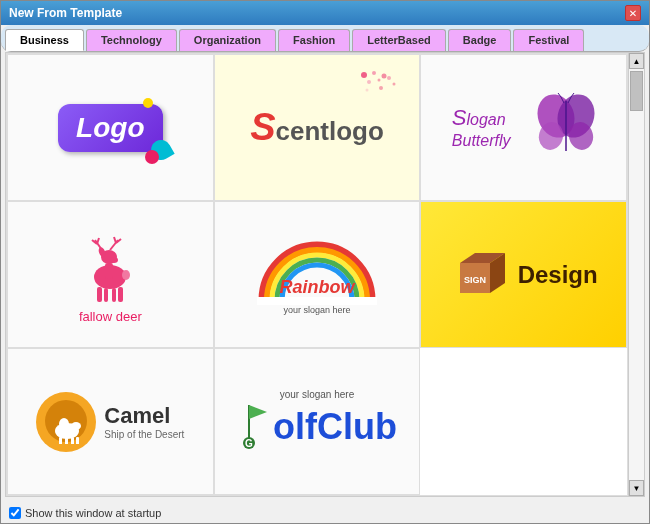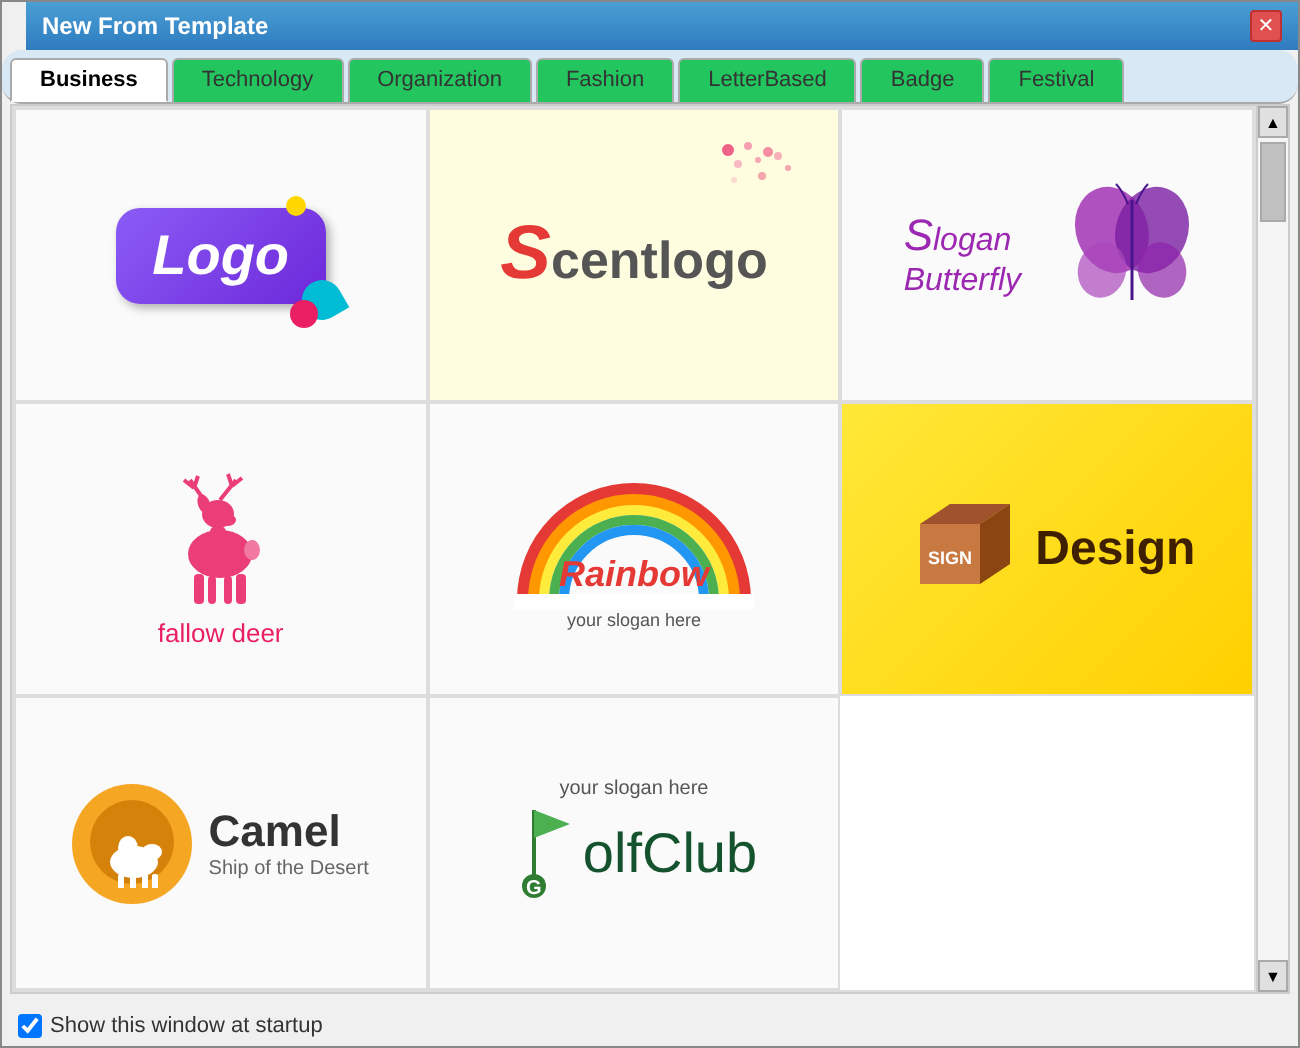--- a/index.html
+++ b/index.html
@@ -20,21 +20,20 @@
     }
     .title-bar {
       background: linear-gradient(to bottom, #4a9fd5, #2e7bbf);
       color: white;
       padding: 4px 8px;
       display: flex;
       justify-content: space-between;
       align-items: center;
       height: 24px;
       flex-shrink: 0;
-      margin-left: 12px;
     }
     .title-bar-text {
       font-size: 12px;
       font-weight: bold;
     }
     .close-btn {
       background: #e05050;
       border: 1px solid #c03030;
       color: white;
       width: 16px;
@@ -55,22 +54,23 @@
       border-radius: 10px;
     }
     .tab {
       padding: 4px 14px;
       font-size: 11px;
       cursor: pointer;
       border: 1px solid #aaa;
       border-bottom: none;
       margin-right: 2px;
       border-radius: 3px 3px 0 0;
-      background: #22c55e;
+      background: #f0abfc;
       color: #333;
+      font-weight: bold;
     }
     .tab.active {
       background: white;
       border-bottom: 1px solid white;
       color: #000;
       font-weight: bold;
     }
     .content-area {
       display: flex;
       flex: 1;
@@ -468,21 +468,21 @@
 
                   <line x1="12" y1="5" x2="12" y2="45" stroke="#2e7d32" stroke-width="2"></line>
 
                   <polygon points="12,5 30,12 12,19" fill="#4caf50"></polygon>
 
                   <circle cx="12" cy="43" r="6" fill="#2e7d32"></circle>
 
                   <text x="8" y="47" font-size="10" font-weight="bold" fill="white" font-family="Arial">G</text>
                 </svg>
               </div>
-              <span style="font-size:28px; font-weight:normal; color:#14532d; font-family:Arial; margin-left:-4px;">olfClub</span>
+              <span style="font-size:36px; font-weight:bold; color:#1d4ed8; font-family:Arial; margin-left:-4px;">olfClub</span>
             </div>
           </div>
         </div>
       </div>
 
 
     </div>
 
     <div class="scrollbar">
       <div class="scrollbar-up">▲</div>

